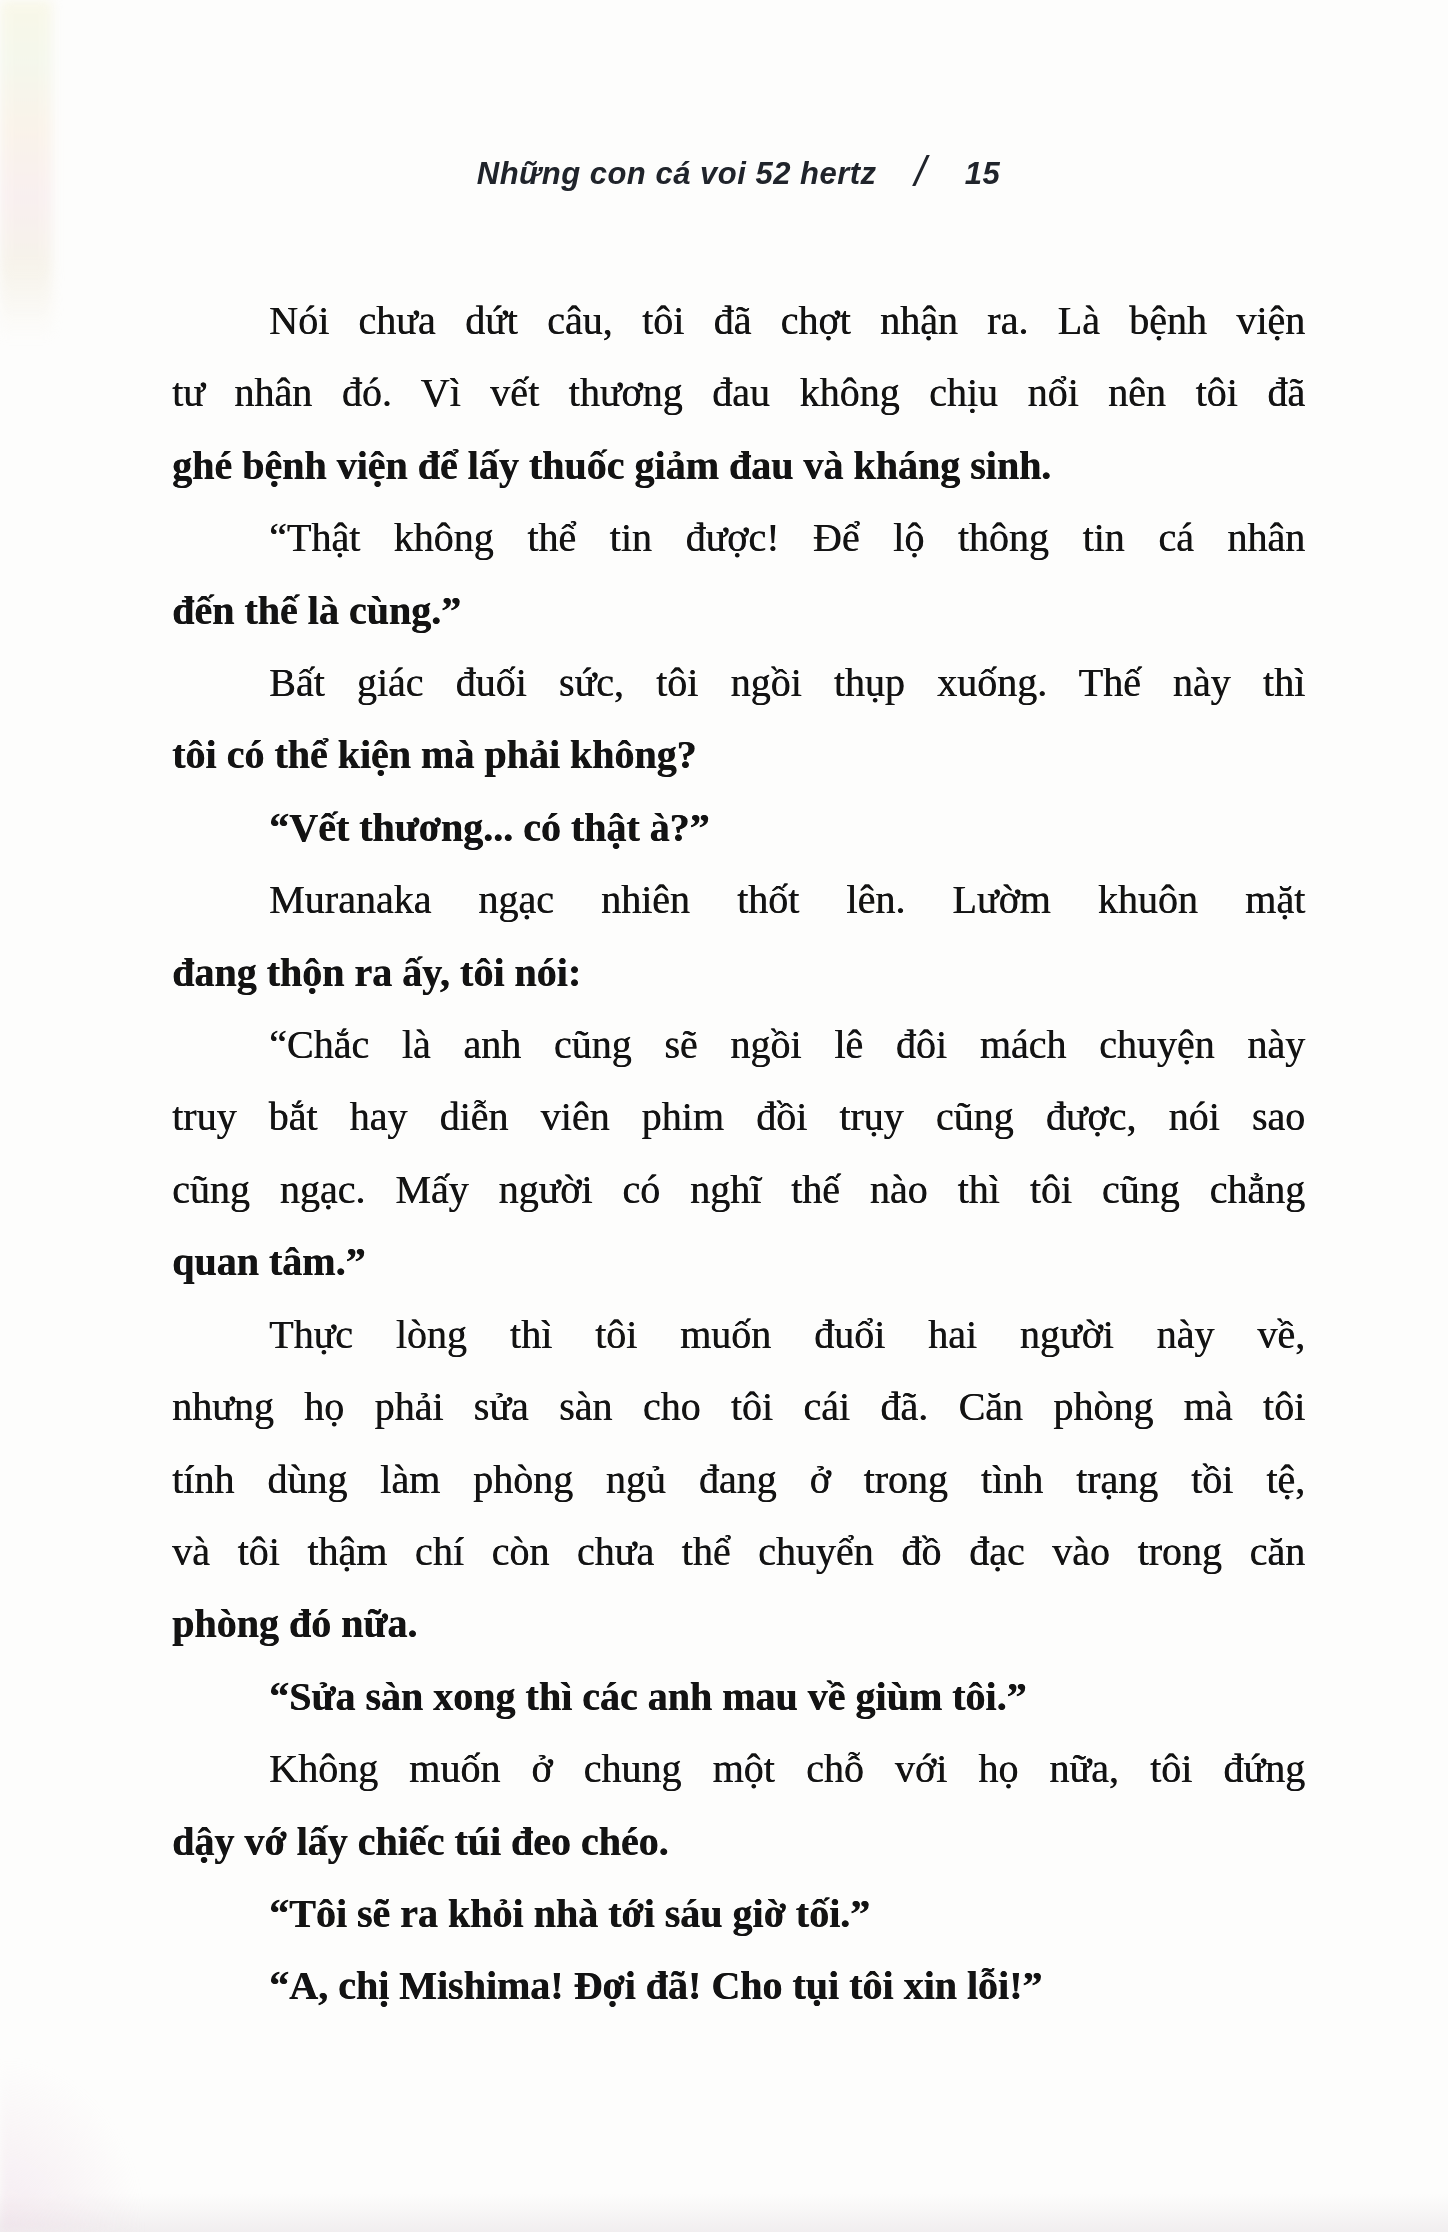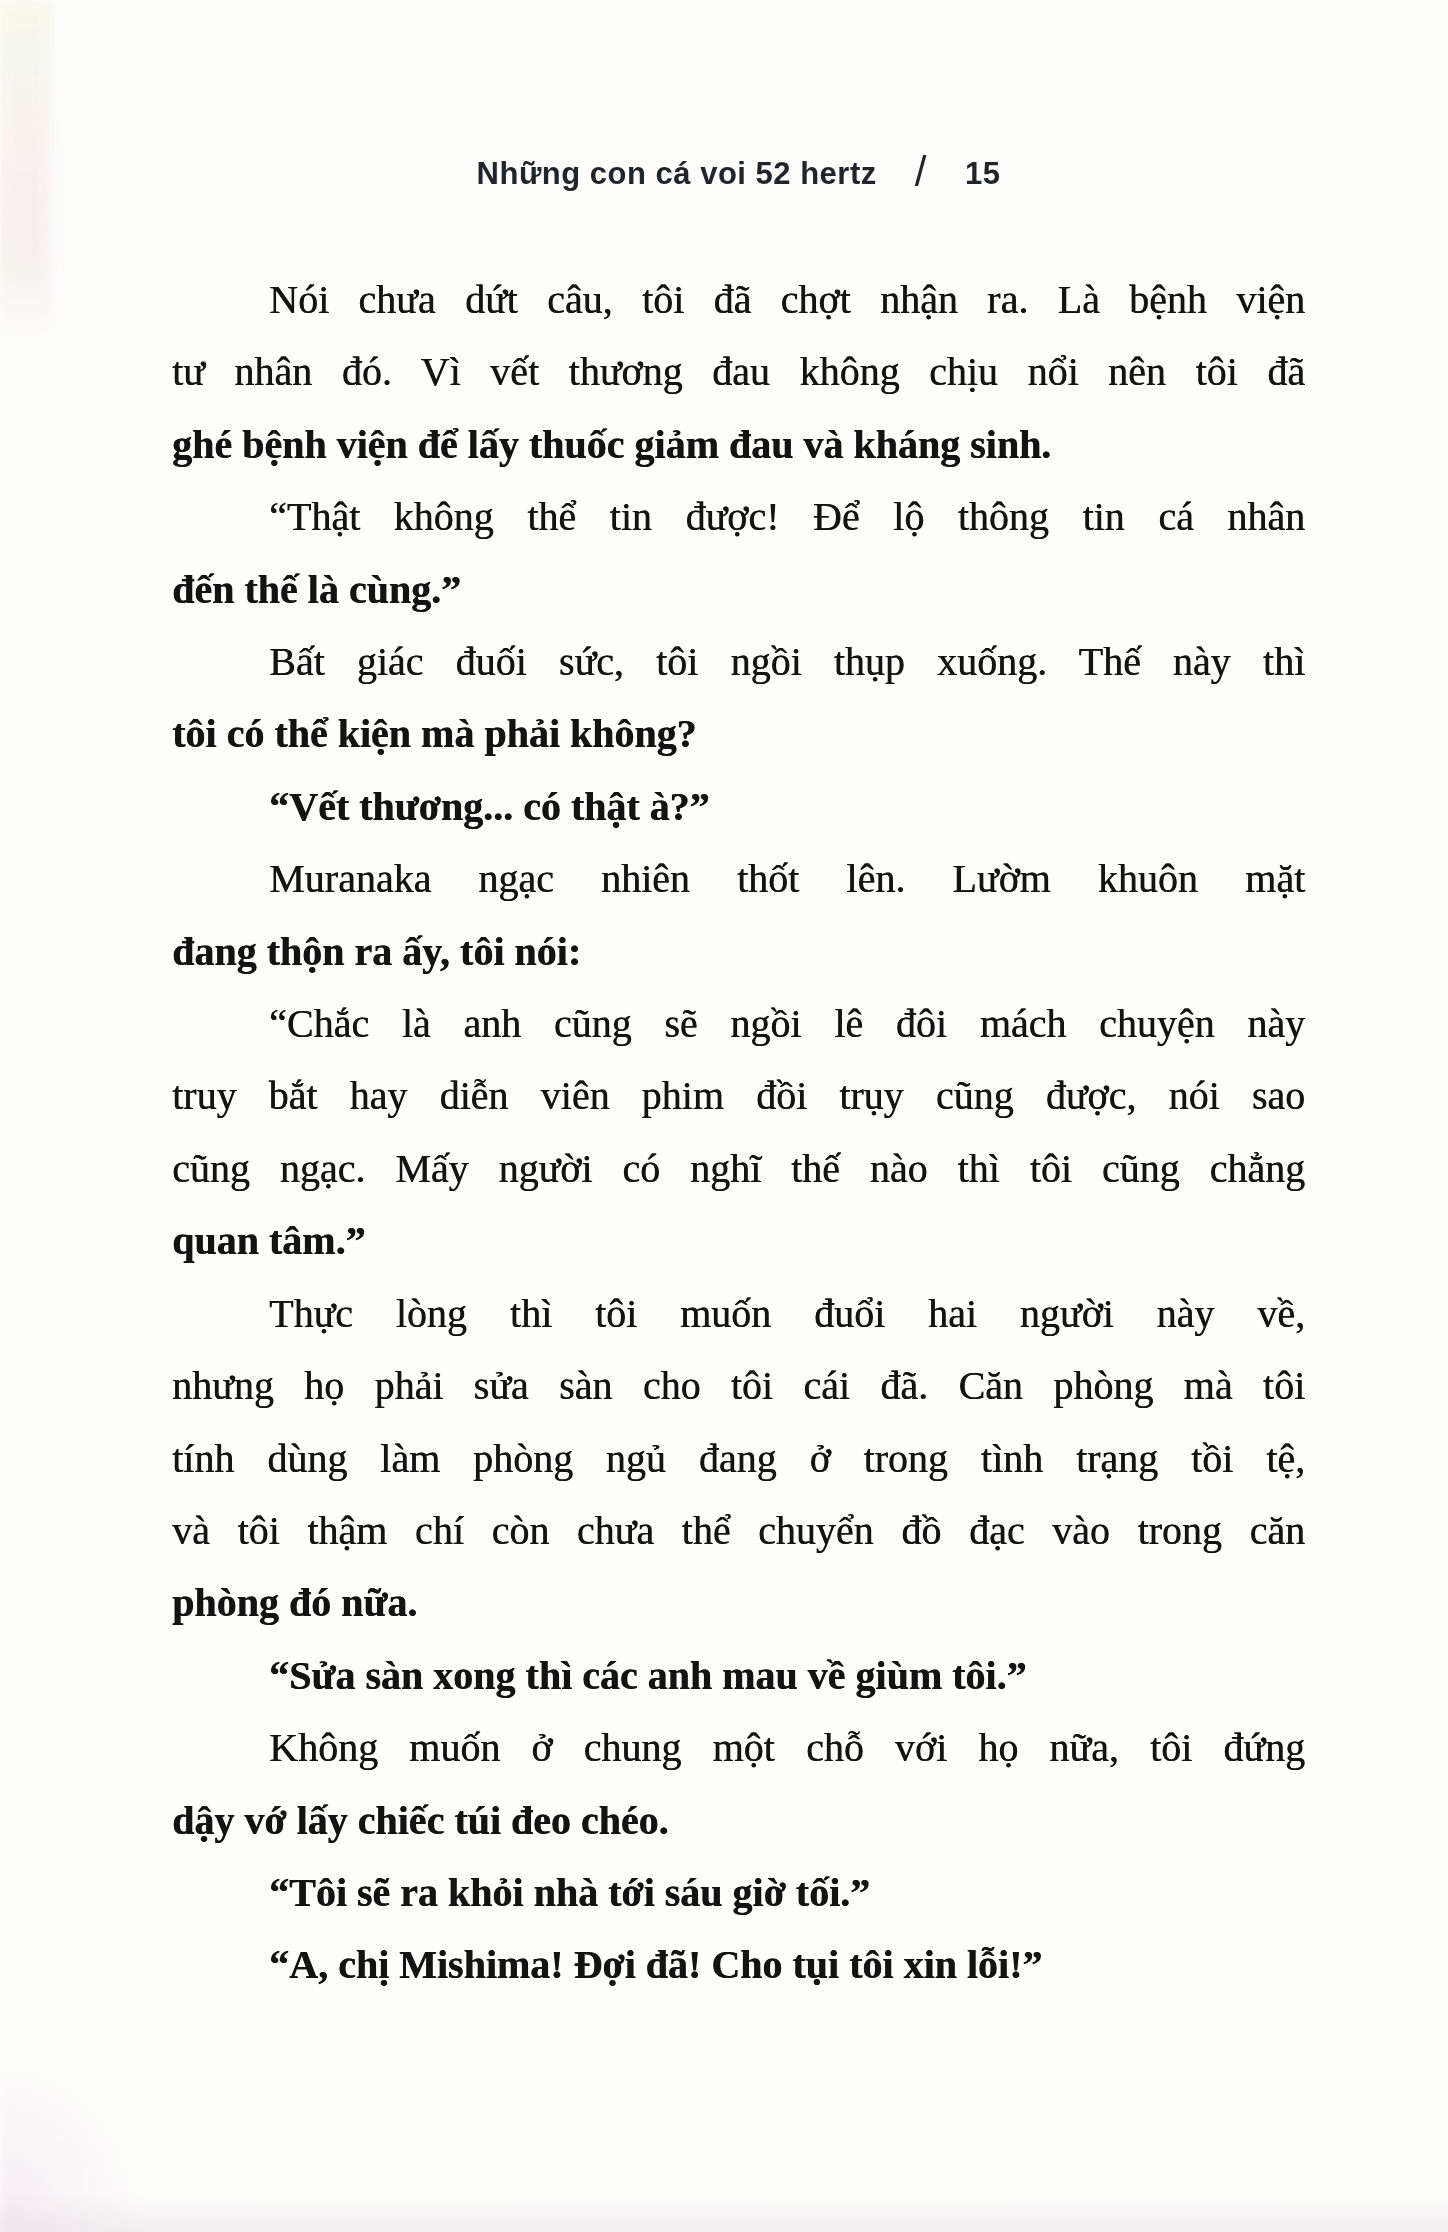--- a/index.html
+++ b/index.html
@@ -42,36 +42,37 @@
 
   .running-head {
     position: absolute;
     top: 150px;
     left: 172px;
     width: 1133px;
     display: flex;
     justify-content: center;
     align-items: center;
     font-family: "Liberation Sans", sans-serif;
+    font-style: italic;
     font-weight: bold;
     color: #20242b;
     font-size: 31px;
     letter-spacing: .5px;
     white-space: nowrap;
   }
   .running-head .slash {
     font-size: 42px;
     font-weight: normal;
     margin: 0 38px;
     transform: translateY(-2px);
   }
 
   .body-text {
     position: absolute;
-    top: 264px;
+    top: 285px;
     left: 172px;
     width: 1133px;
     font-family: "Liberation Serif", serif;
     font-size: 40px;
     line-height: 72.4px;
     color: #131313;
     text-shadow: 0.5px 0 0 currentColor; 
   }
   .para { margin: 0; }
   .para .line {

